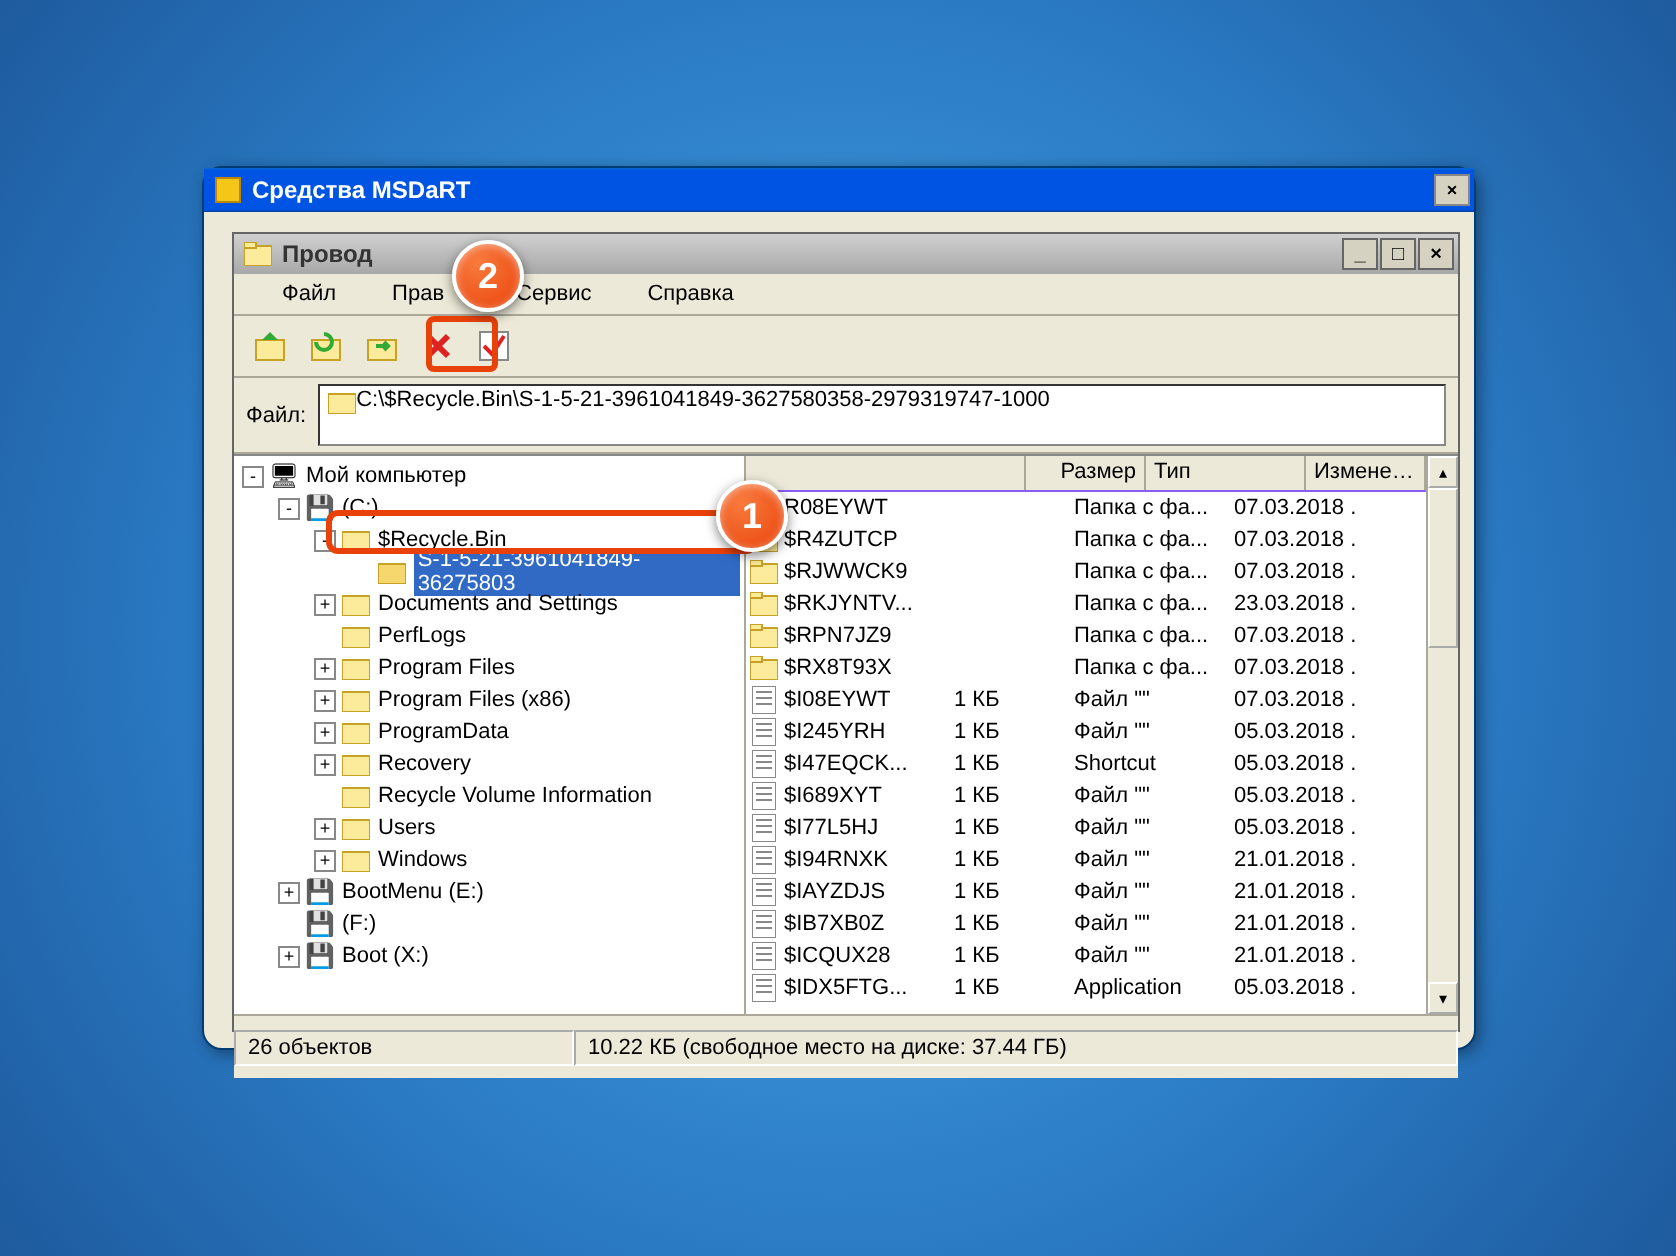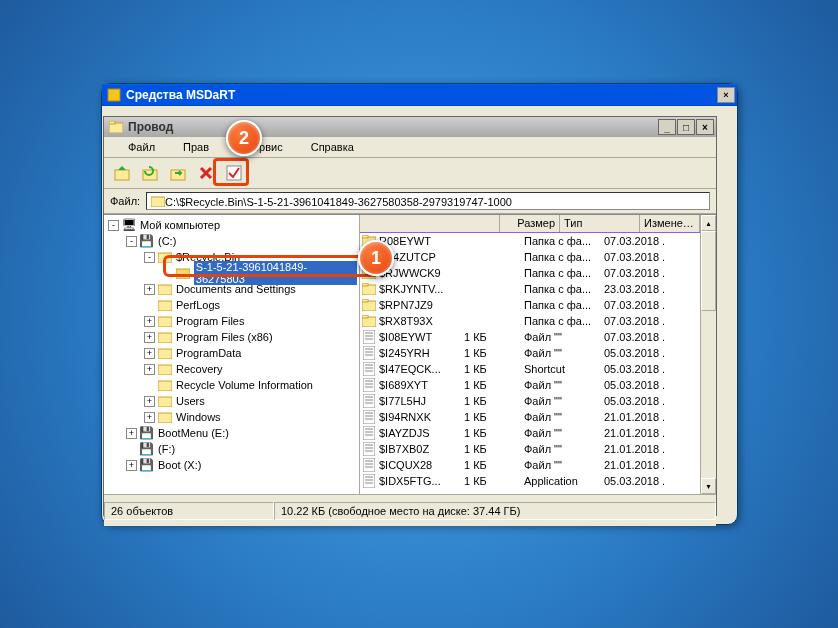--- a/index.html
+++ b/index.html
@@ -37,21 +37,21 @@
   .titlebar-btn {
     width: 18px; height: 16px;
     background: #d6d2c2;
     border: 1px solid #888;
     display: flex; align-items: center; justify-content: center;
     font-size: 9px; font-weight: bold; color: #000;
   }
   .outer-body { position: relative; width: 100%; height: calc(100% - 22px); }
   .inner-window {
     position: absolute;
-    left: 1px; top: 10px;
+    left: 14px; top: 10px;
     width: 614px; height: 400px;
     background: #84cc16;
     border: 1px solid #666;
   }
   .inner-titlebar {
     height: 20px;
     background: linear-gradient(to bottom, #d0d0d0 0%, #a8a8a8 100%);
     display: flex; align-items: center;
     padding: 0 2px 0 4px;
   }
@@ -82,23 +82,23 @@
     display: flex; align-items: center; justify-content: center;
     font-size: 16px;
   }
   .addrbar {
     background: #ece9d8;
     border-bottom: 1px solid #aca899;
     padding: 3px 6px; display: flex; align-items: center; gap: 6px;
   }
   .addr-label { font-size: 11px; }
   .addr-input {
-    flex: 1; height: 18px; background: #fff;
+    flex: 1; height: 31px; background: #fff;
     border: 1px inset #888; padding: 1px 4px;
-    display: flex; align-items: flex-end;
+    display: flex; align-items: flex-start;
     font-size: 11px;
   }
   .content {
     display: flex;
     height: calc(100% - 20px - 20px - 32px - 26px - 20px);
     background: #fff;
     border-top: 1px solid #888;
   }
   .tree-panel {
     width: 256px;

